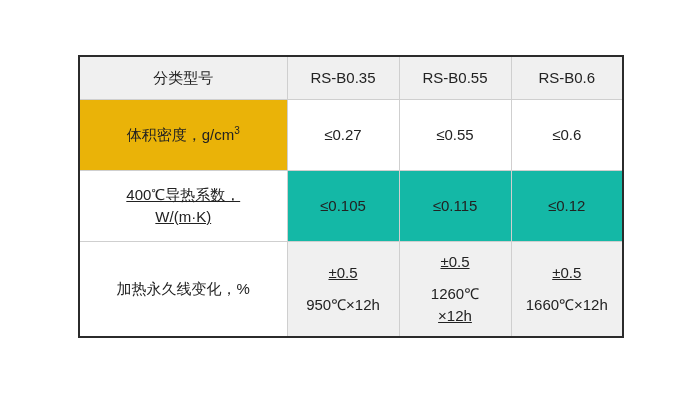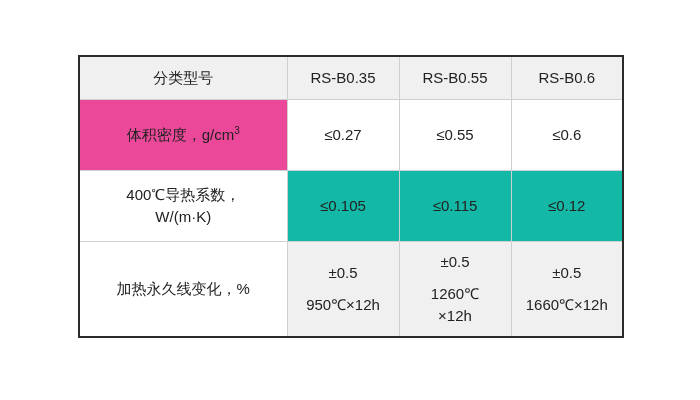--- a/index.html
+++ b/index.html
@@ -54,32 +54,32 @@
   tr.header td.first {
     background: #f0f0f0;
   }
   tr.r-density td { height: 58px; }
   tr.r-strength td { height: 34px; }
   tr.r-cond td { height: 58px; }
   tr.r-change td { height: 82px; }
 
   tr.r-change td.first { background: #ffffff; }
   tr.r-change td.val { background: #f0f0f0; }
-  tr.r-density td.first { background: #ec4899; }
+  tr.r-density td.first { background: #eab308; }
   tr.r-strength td.first { background: #f0f0f0; }
   tr.r-cond td.first { background: #ffffff; }
 
   tr.r-strength td.val { background: #ffffff; }
   tr.r-density td.val { background: #ffffff; }
   tr.r-cond td.val { background: #14b8a6; }
 
   sup { font-size: 10px; vertical-align: super; }
   .l1 { display: block; }
   .l2 { display: block; margin-top: 10px; }
-  .cell-two-line .l1 { display: block; }
+  .cell-two-line .l1 { display: block; text-decoration: underline; }
   .cell-two-line .l2 { display: block; }
 </style>
 </head>
 <body>
 
 <div id="spec-table-wrap">
   <table class="spec">
     <colgroup>
       <col class="c0">
         <col class="c1">

